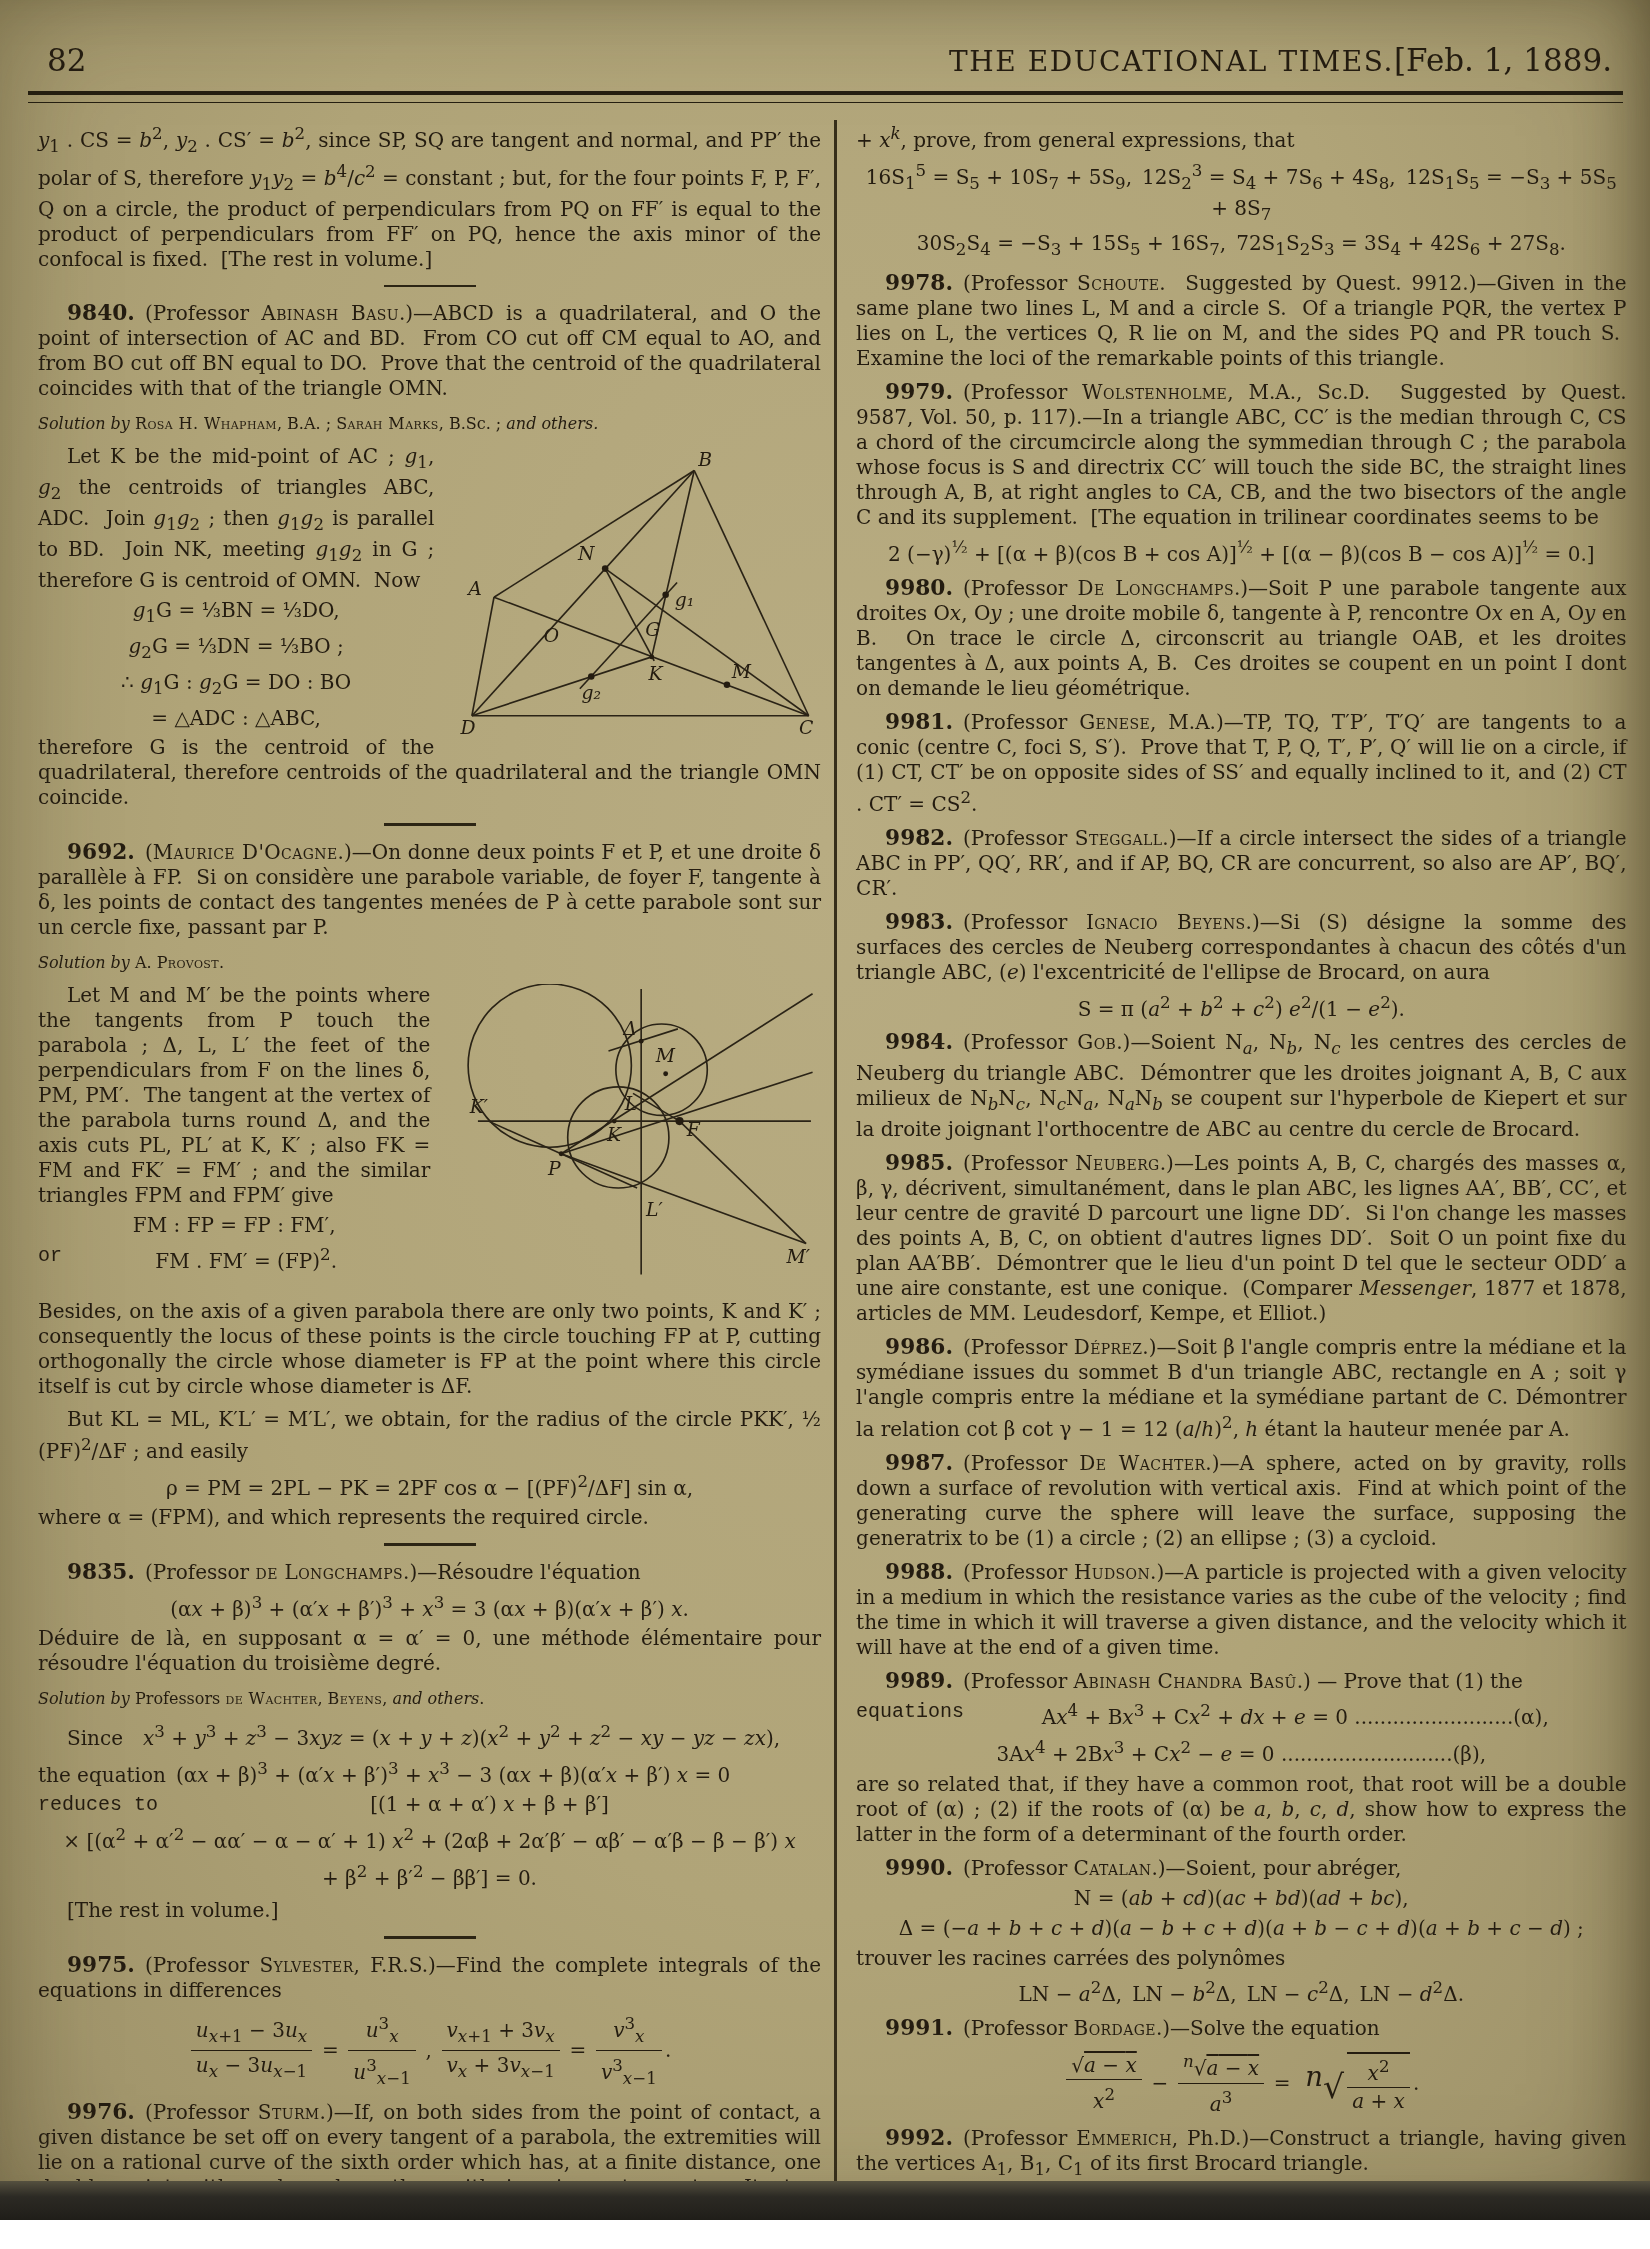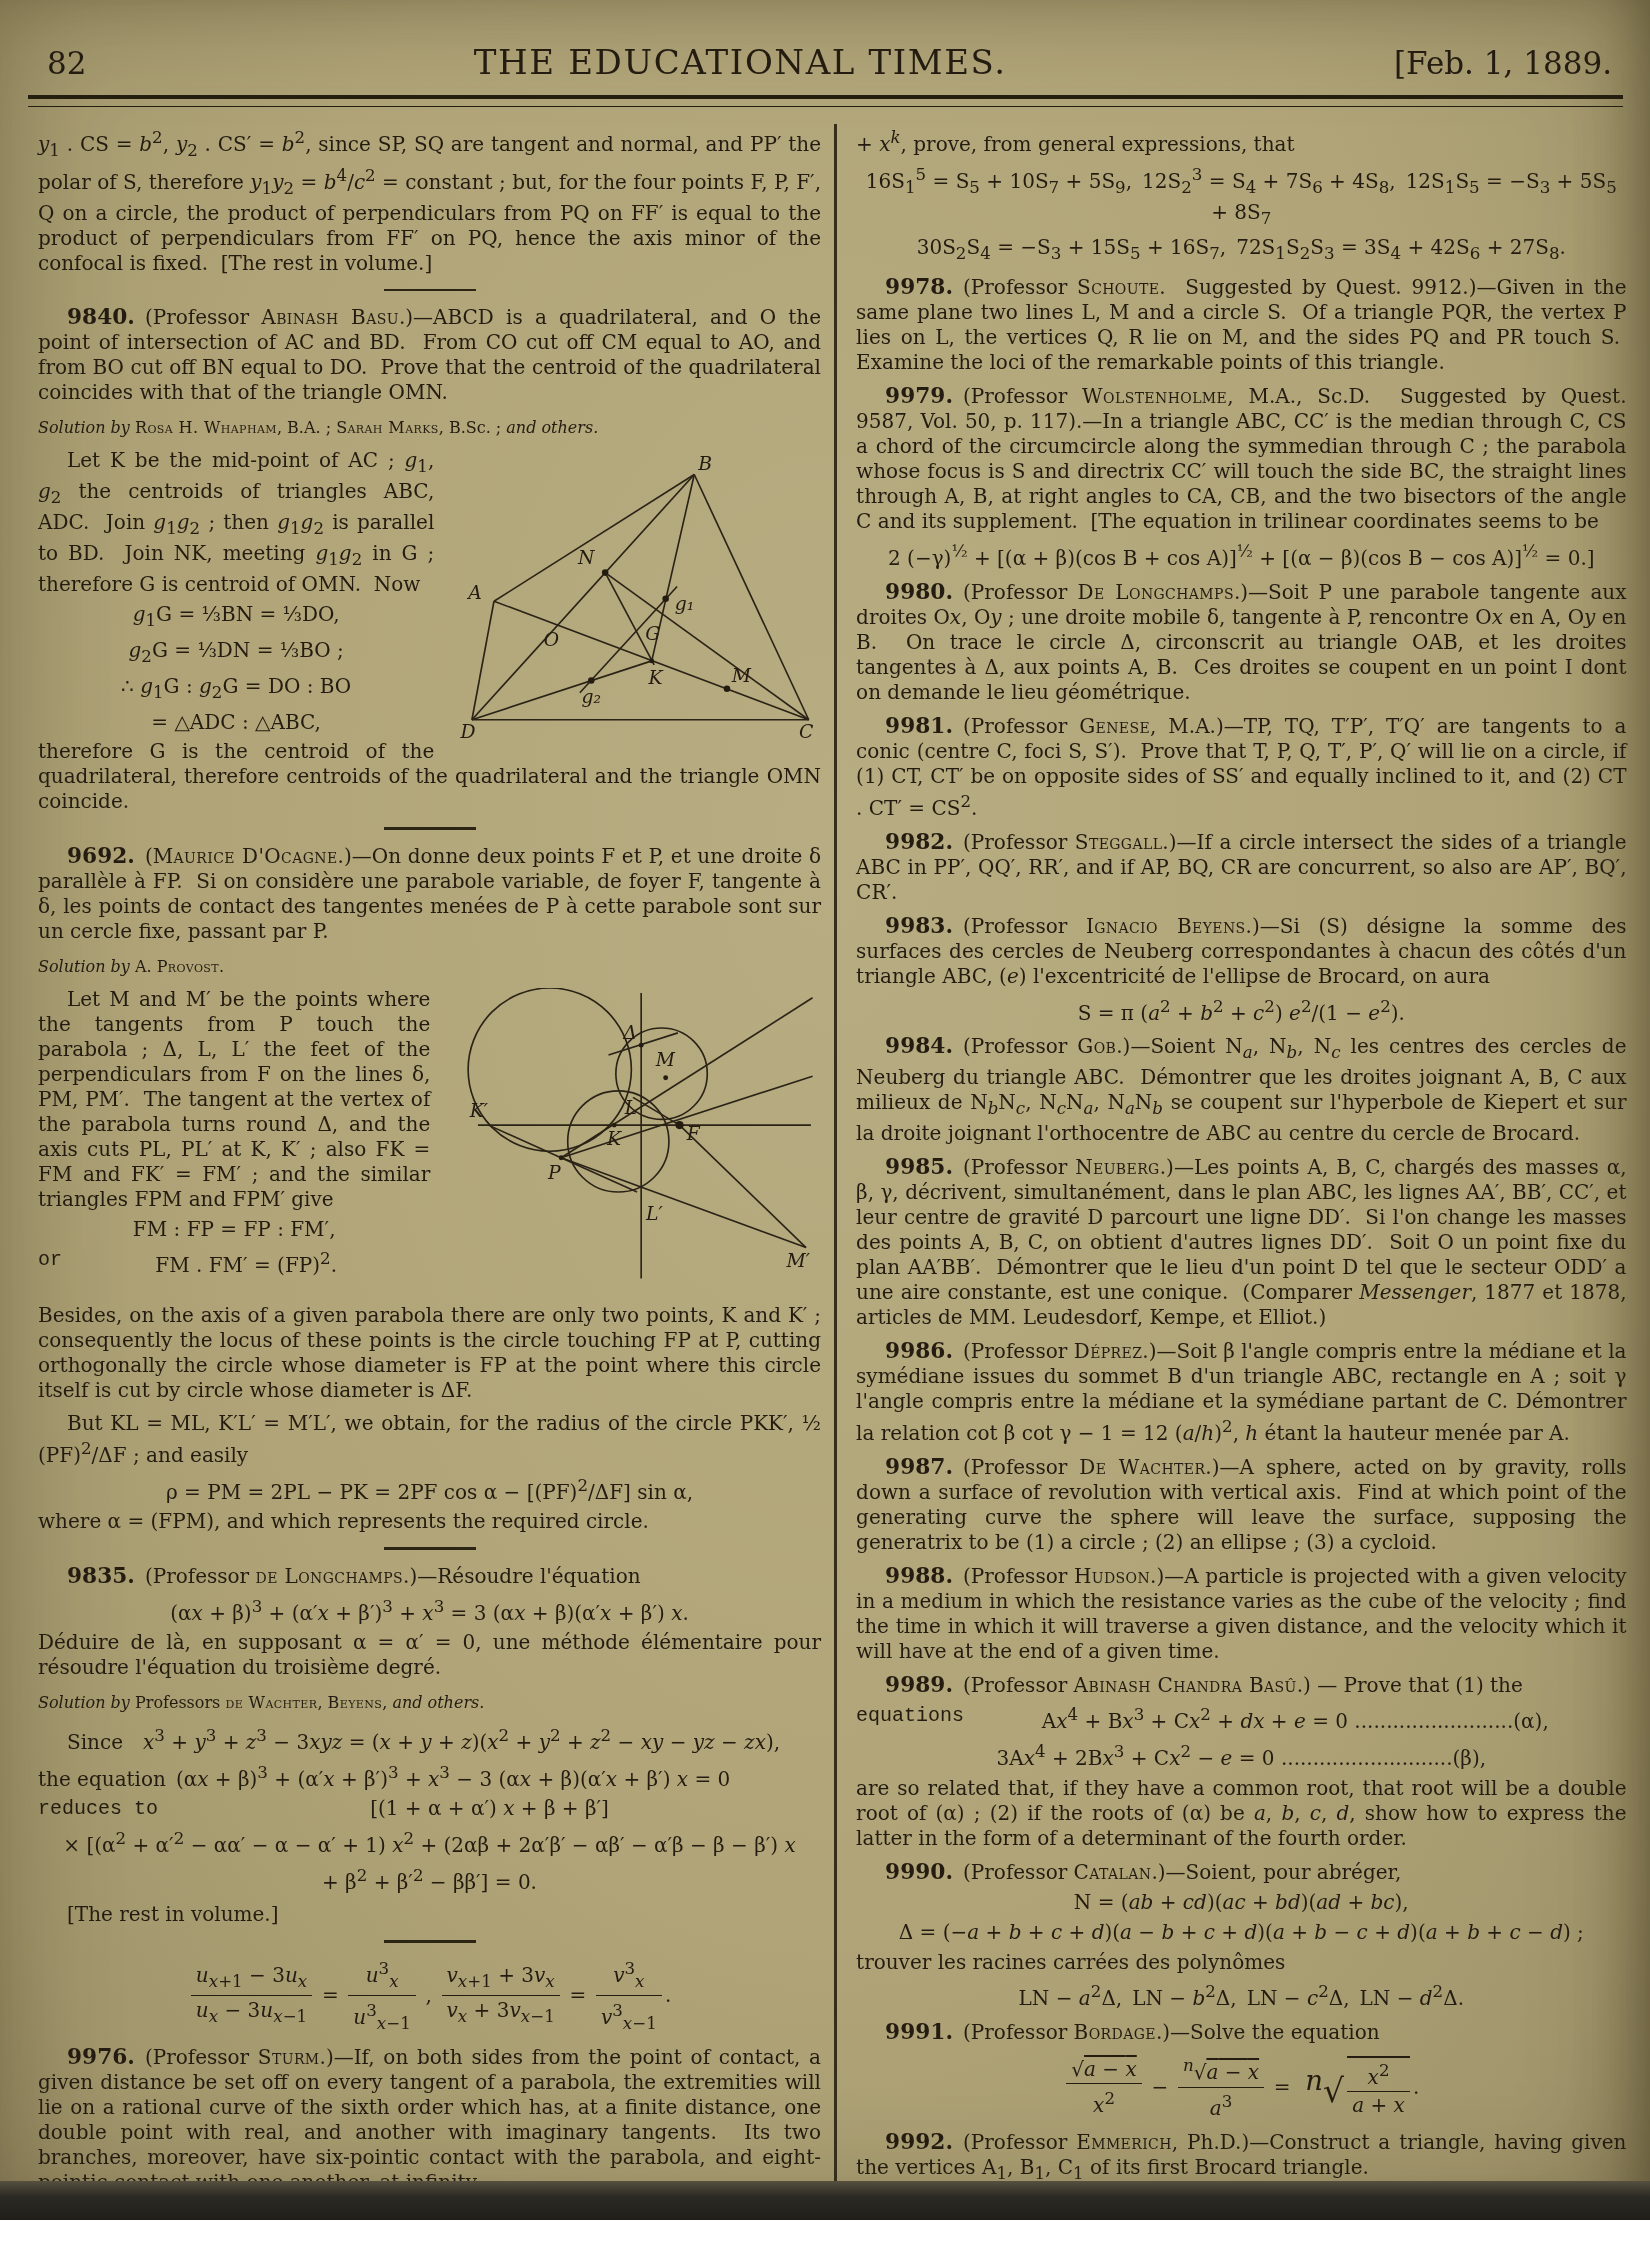--- a/index.html
+++ b/index.html
@@ -2,21 +2,21 @@
 <html style="font-size:13px"><head>
 <meta charset="utf-8">
 <style>
   html,body{margin:0;padding:0;}
   .page{position:relative;width:1651px;height:2220px;overflow:hidden;
         background:radial-gradient(ellipse at 50% 38%, #b8ac82 0%, #b0a478 55%, #a2966c 88%, #948862 100%);
         box-shadow:inset 0 0 114px rgba(55,45,18,.35), inset -33px 0 65px -33px rgba(40,30,10,.5);
         font-family:"DejaVu Serif","Liberation Serif",serif;color:#241c10;}
   .hdr{display:flex;align-items:baseline;padding:42px 39px 4.9px 47px;}
   .hdr .pno{font-size:31px;}
-  .hdr .title{flex:1;text-align:center;font-size:34px;letter-spacing:1.6px;}
+  .hdr .title{flex:1;text-align:right;font-size:28px;letter-spacing:1.6px;}
   .hdr .date{font-size:31px;}
   .rule2{margin:8.2px 28px 0 28px;height:7.4px;border-top:4.1px solid #241e10;border-bottom:1.6px solid #241e10;}
   .cols{display:flex;padding:13px 24.5px 0 38px;}
   .col{font-size:20px;line-height:25px;}
   .col.left{width:783px;padding-right:13px;}
   .vr{width:2.5px;background:#362e1a;margin-top:3.3px;}
   .col.right{flex:1;padding-left:19.6px;}
   p{margin:4.9px 0 0 0;}
   .j{text-align:justify;}
   .ind{text-indent:29px;margin-top:8px;}
@@ -153,20 +153,21 @@
       <p class="byline"><i>Solution by</i> Professors <span class="sc">de Wachter</span>, <span class="sc">Beyens</span>, <i>and others</i>.</p>
       <p class="j ind">Since <i>x</i><sup>3</sup> + <i>y</i><sup>3</sup> + <i>z</i><sup>3</sup> − 3<i>xyz</i> = (<i>x</i> + <i>y</i> + <i>z</i>)(<i>x</i><sup>2</sup> + <i>y</i><sup>2</sup> + <i>z</i><sup>2</sup> − <i>xy</i> − <i>yz</i> − <i>zx</i>),</p>
       <p class="j">the equation (α<i>x</i> + β)<sup>3</sup> + (α′<i>x</i> + β′)<sup>3</sup> + <i>x</i><sup>3</sup> − 3 (α<i>x</i> + β)(α′<i>x</i> + β′) <i>x</i> = 0</p>
       <div class="fline"><span class="flead">reduces to</span><span>[(1 + α + α′) <i>x</i> + β + β′]</span></div>
       <div class="fline">× [(α<sup>2</sup> + α′<sup>2</sup> − αα′ − α − α′ + 1) <i>x</i><sup>2</sup> + (2αβ + 2α′β′ − αβ′ − α′β − β − β′) <i>x</i></div>
       <div class="fline">+ β<sup>2</sup> + β′<sup>2</sup> − ββ′] = 0.</div>
       <p class="j ind">[The rest in volume.]</p>
       <div class="sep"></div>
 
 
+      <p class="j ind"><span class="qn">9975.</span> (Professor <span class="sc">Sylvester</span>, F.R.S.)—Find the complete integrals of the equations in differences</p>
       <div class="fracline">
         <span class="frac">
             <span class="num"><i>u</i><sub><i>x</i>+1</sub> − 3<i>u</i><sub><i>x</i></sub></span>
             <span class="den"><i>u</i><sub><i>x</i></sub> − 3<i>u</i><sub><i>x</i>−1</sub></span>
           </span>
         <span class="op">=</span>
         <span class="frac">
             <span class="num"><i>u</i><sup>3</sup><sub><i>x</i></sub></span>
             <span class="den"><i>u</i><sup>3</sup><sub><i>x</i>−1</sub></span>
           </span>

